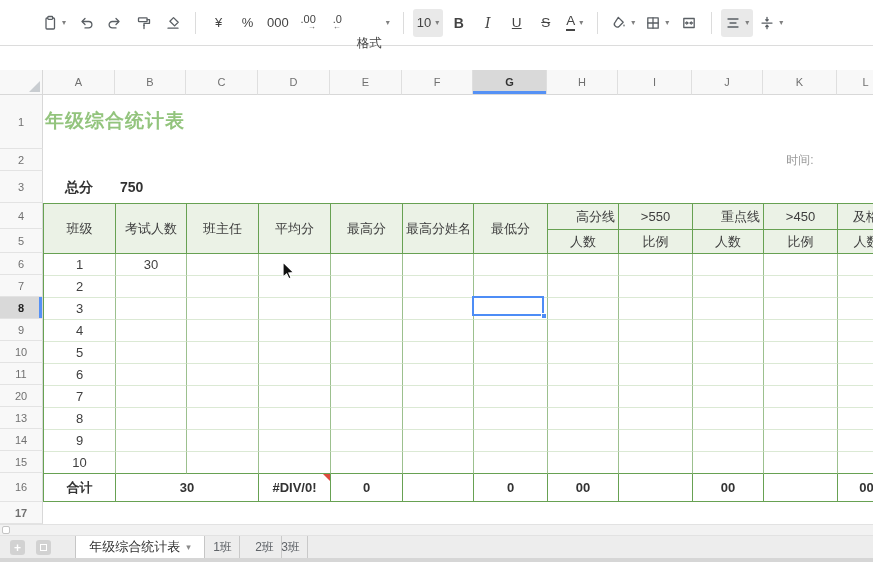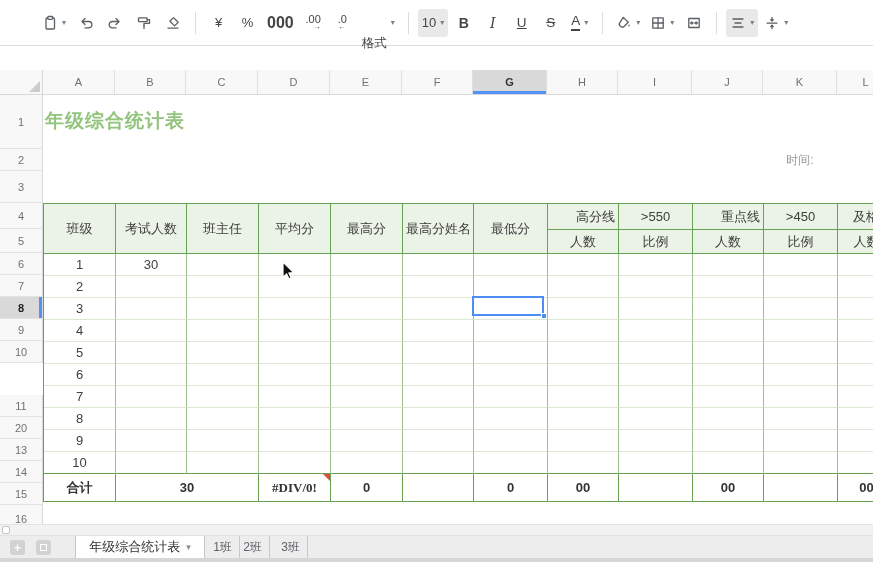--- a/index.html
+++ b/index.html
@@ -18,21 +18,21 @@
     padding:0 4px; font-family:inherit; cursor:default; }
   .titem.boxed { background:#e9e9e9; }
   .tsep { width:1px; height:22px; background:#dcdcdc; margin:0 7px; flex:none; }
   .caret { font-size:8px; color:#808080; margin-left:4px; }
   .ticon svg { display:block; }
   .tl-bold { font-weight:bold; font-size:14px; }
   .tl-italic { font-style:italic; font-family:"DejaVu Serif",serif; font-size:14px; }
   .tl-underline { text-decoration:underline; font-size:13.5px; }
   .tl-strike { text-decoration:line-through; font-size:13.5px; }
   .tl-fontcolor { border-bottom:2.5px solid #454545; line-height:1.05; font-size:13.5px; }
-  .tl-thousands { font-size:16px;font-weight:bold; }
+  .tl-thousands { font-size:13px; }
   .tl-format { font-size:12.5px;margin-top:42px; }
   .decwrap { display:flex; flex-direction:column; line-height:8px; }
   .decwrap .main { font-size:11px; }
   .decwrap .sub { font-size:8px; color:#555; }
   .sub-r { align-self:flex-end; } .sub-l { align-self:flex-start; }
   
   .fxbar { position:absolute; left:0; top:46px; width:873px; height:24px;
     border-bottom:1px solid #e4e4e4; display:flex; background:#fff; }
   .fxlabel { width:43px; flex:none; text-align:center; line-height:23px;
     font-family:"DejaVu Serif",serif; font-style:italic; font-size:13px; color:#909090;
@@ -74,21 +74,21 @@
     font-size:13px; color:#404040; }
   td { border-right:1px solid #9cc08e; border-bottom:1px solid #dbe9d4;
     padding:0 3px; overflow:hidden; white-space:nowrap; text-align:center; }
   td.hd { background:#ebf2e6; border-right-color:#67a152; border-bottom-color:#67a152;
     color:#3d3d3d; }
   td.hd-line { text-align:right; }
   td.hd-th { text-align:center; }
   tr.lastdata td { border-bottom-color:#67a152; }
   tr.total td { font-weight:bold; color:#333;
     border-right-color:#67a152; border-bottom-color:#67a152; }
-  td.errcell { position:relative;font-family:Liberation Serif, serif; }
+  td.errcell { position:relative; }
   td.errcell::after { content:""; position:absolute; top:0; right:0; width:0; height:0;
     border-left:7px solid transparent; border-top:7px solid #dd4b3e; }
   
   .selrect { position:absolute; left:429px; top:201px; width:72px; height:20px;
     border:2px solid #4d8df6; }
   .handle { position:absolute; left:498px; top:218px; width:6px; height:6px;
     background:#4d8df6; border:1px solid #fff; }
   .cursor { position:absolute; left:239px; top:166px; pointer-events:none; }
   
   .hscroll { position:absolute; left:0; top:524px; width:873px; height:12px;
@@ -276,31 +276,34 @@
       <div class="rowh" style="height: 54px;">1</div>
       <div class="rowh" style="height: 22px;">2</div>
       <div class="rowh" style="height: 32px;">3</div>
       <div class="rowh" style="height: 26px;">4</div>
       <div class="rowh" style="height: 24px;">5</div>
       <div class="rowh" style="height: 22px;">6</div>
       <div class="rowh" style="height: 22px;">7</div>
       <div class="rowh sel" style="height: 22px;">8</div>
       <div class="rowh" style="height: 22px;">9</div>
       <div class="rowh" style="height: 22px;">10</div>
-      <div class="rowh" style="height: 22px; margin-top: 32px;">11</div>
+      <div class="rowh" style="height: 22px;">11</div>
       <div class="rowh" style="height: 22px;">20</div>
       <div class="rowh" style="height: 22px;">13</div>
       <div class="rowh" style="height: 22px;">14</div>
       <div class="rowh" style="height: 22px;">15</div>
       <div class="rowh" style="height: 29px;">16</div>
       <div class="rowh" style="height: 22px; font-weight: bold;">17</div>
     </div>
 
   <div class="canvas">
     <div class="title">年级综合统计表</div>
+    <div class="score">
+      <span class="slabel">总分</span><span class="svalue">750</span>
+    </div>
     <div class="time">时间:</div>
 
     <div class="tbl-wrap">
       <table>
         <colgroup id="cols">
             <col style="width: 72px;">
             <col style="width: 71px;">
             <col style="width: 72px;">
             <col style="width: 72px;">
             <col style="width: 72px;">
@@ -510,19 +513,19 @@
     <div class="sbtn add">+</div>
     <div class="sbtn list">
       <i class="sq"></i>
     </div>
     <div class="activetab">
       <span>年级综合统计表</span>
       <span class="tcaret">▾</span>
     </div>
     <div id="tabs">
         <div class="tab" style="left: 206px;">1班</div>
-        <div class="tab" style="left: 236px;">2班</div>
+        <div class="tab" style="left: 248px;">2班</div>
         <div class="tab" style="left: 274px;">3班</div>
       </div>
     <div class="botstrip"></div>
   </div>
 
 </div>
 
 </body></html>

